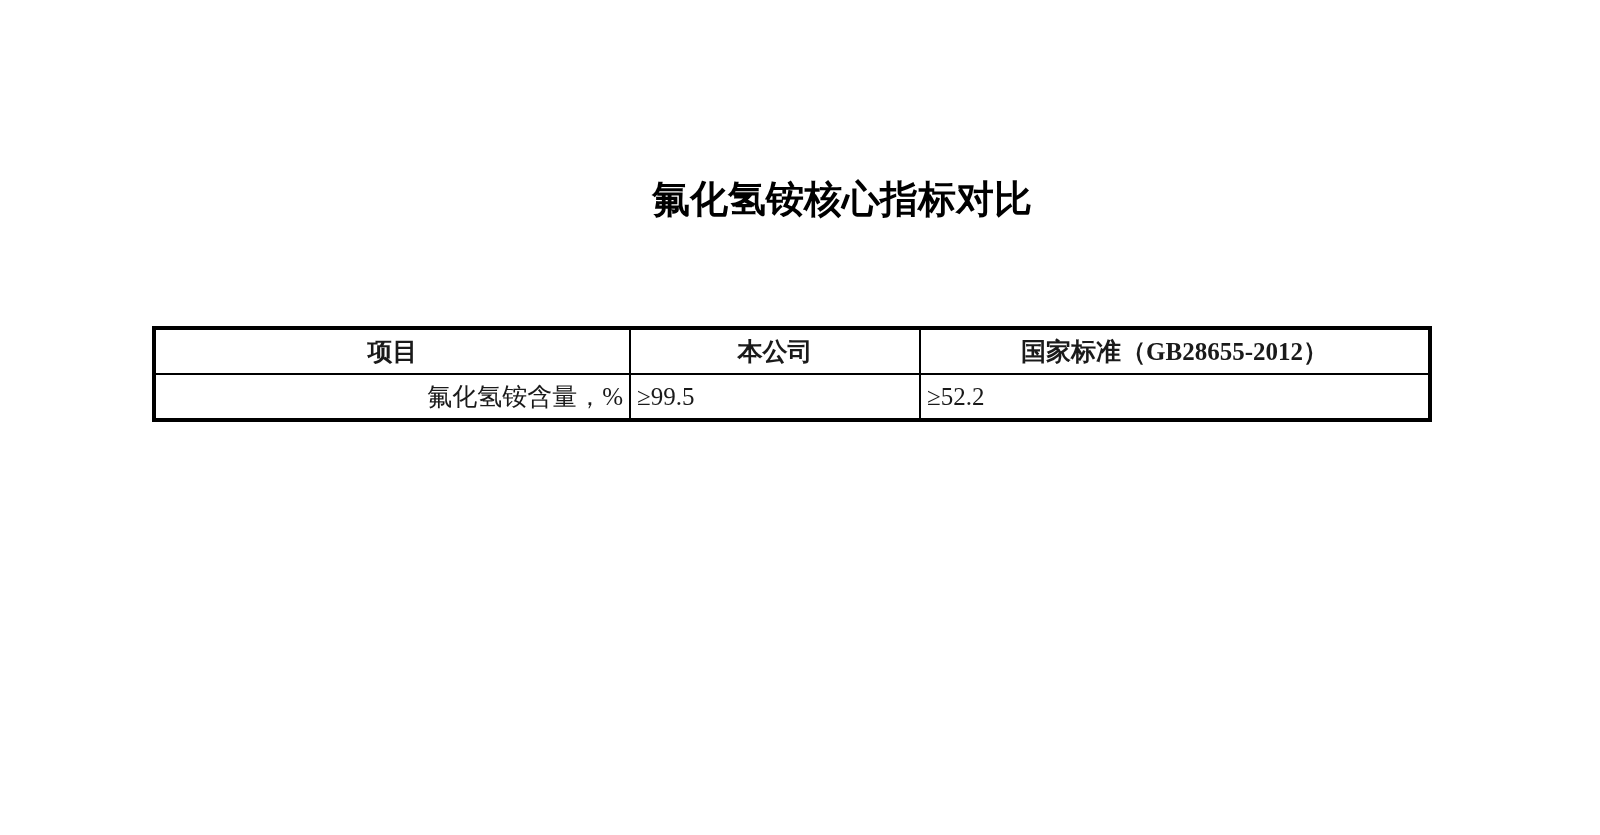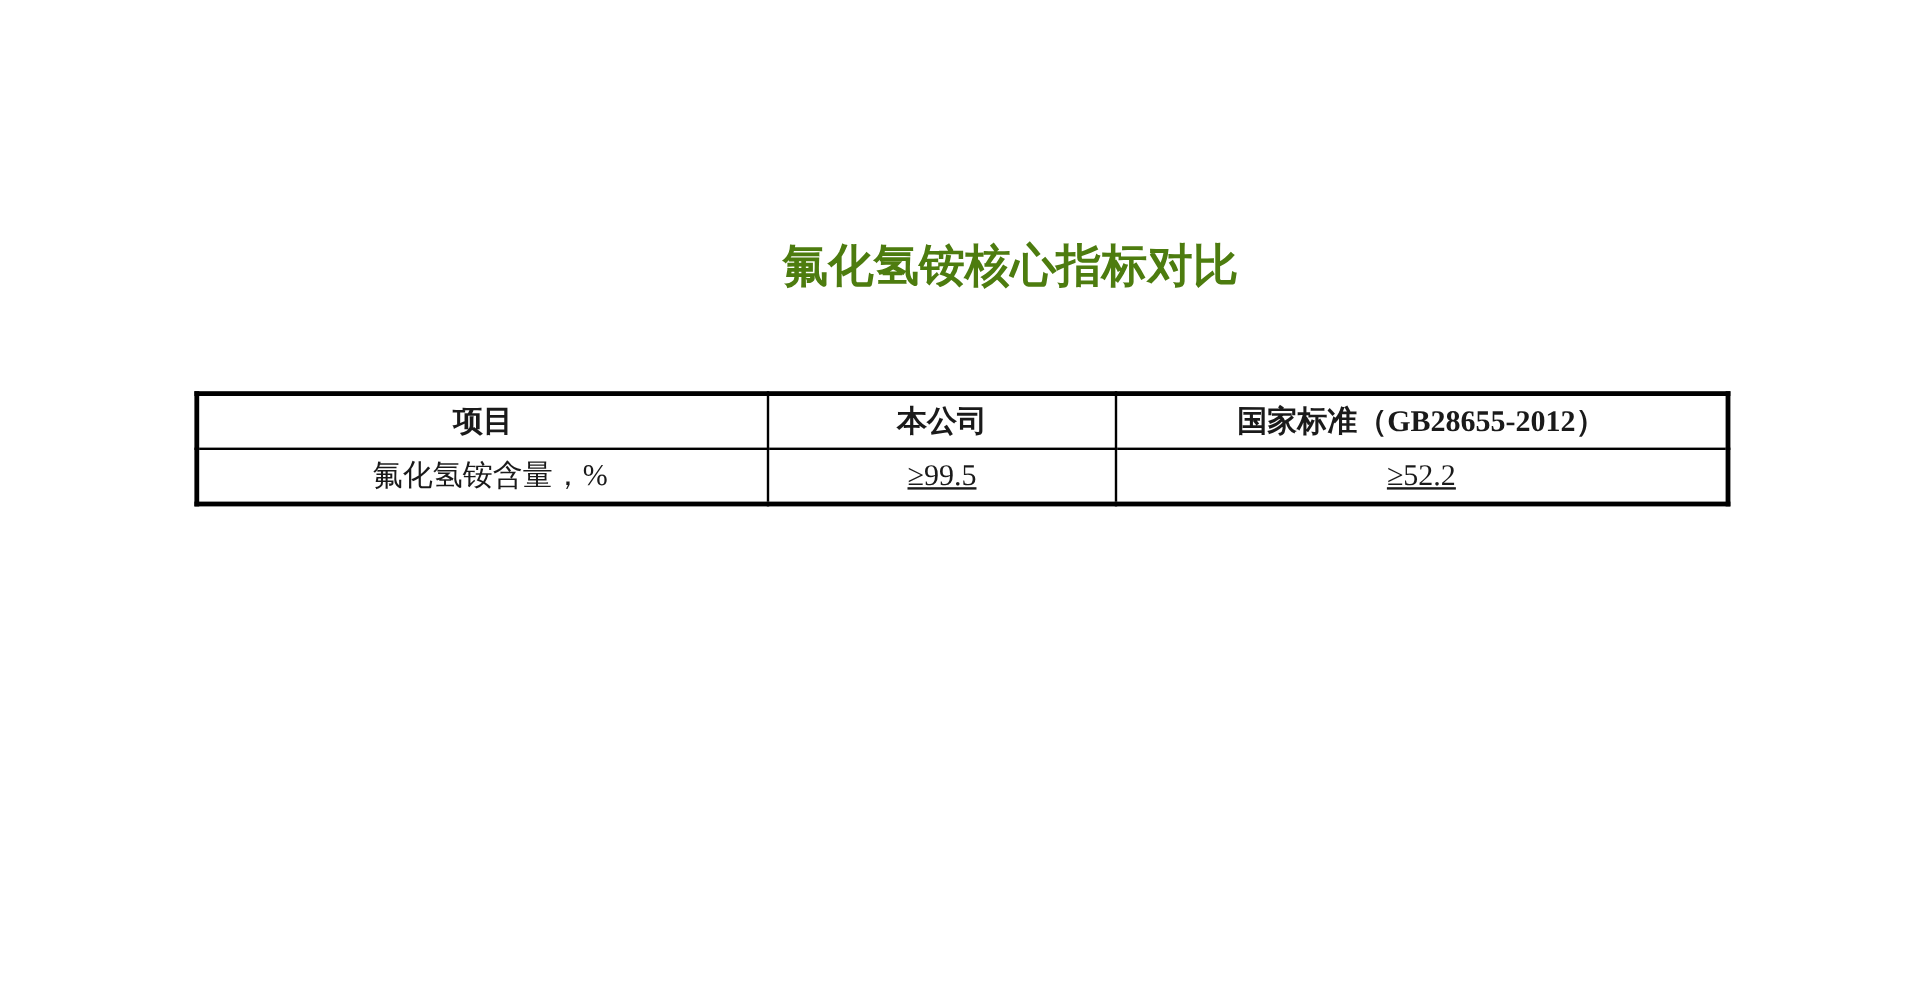--- a/index.html
+++ b/index.html
@@ -18,26 +18,25 @@
     overflow: hidden;
   }
   .doc-title {
     position: absolute;
     top: 176px;
     left: 652px;
     font-size: 38px;
     line-height: 46px;
     font-weight: bold;
     white-space: nowrap;
-    color: #4d7c0f;
-    margin-top: 23px;
+    color: #000000;
   }
   table.spec-table {
     position: absolute;
-    left: 162px;
+    left: 152px;
     top: 326px;
     width: 1276px;
     table-layout: fixed;
     border-collapse: collapse;
     border: 4px solid #000000;
     background: #ffffff;
   }
   .spec-table th,
   .spec-table td {
     border: 2px solid #000000;
@@ -47,28 +46,27 @@
     vertical-align: middle;
     padding: 4px 6px;
     color: #1a1a1a;
     background: #ffffff;
   }
   .spec-table th {
     font-weight: bold;
     text-align: center;
   }
   .spec-table td.item-cell {
-    text-align: center;
+    text-align: right;
     padding-left: 18px;
     font-weight: normal;
   }
   .spec-table td.value-cell {
-    text-align: center;
+    text-align: left;
     font-weight: normal;
-    text-decoration: underline;
   }
 </style>
 </head>
 <body>
 
 <div class="page">
 
   <div class="doc-title">氟化氢铵核心指标对比</div>
 
   <table class="spec-table">

